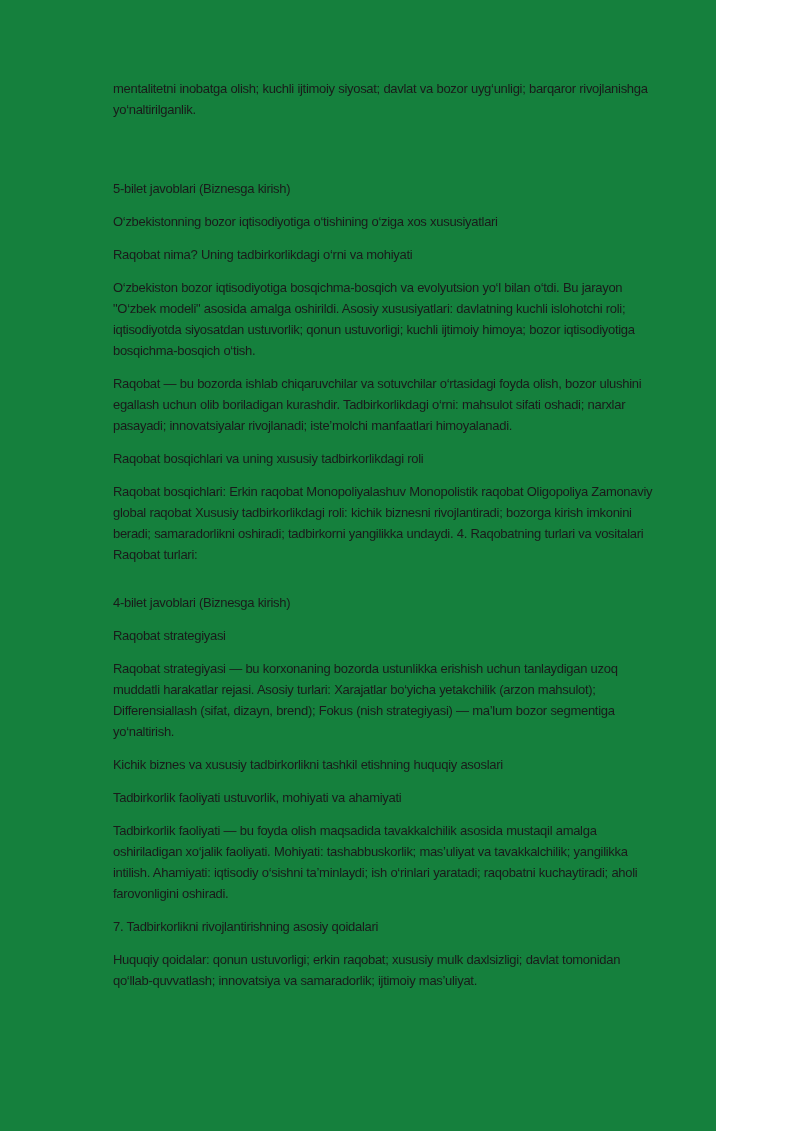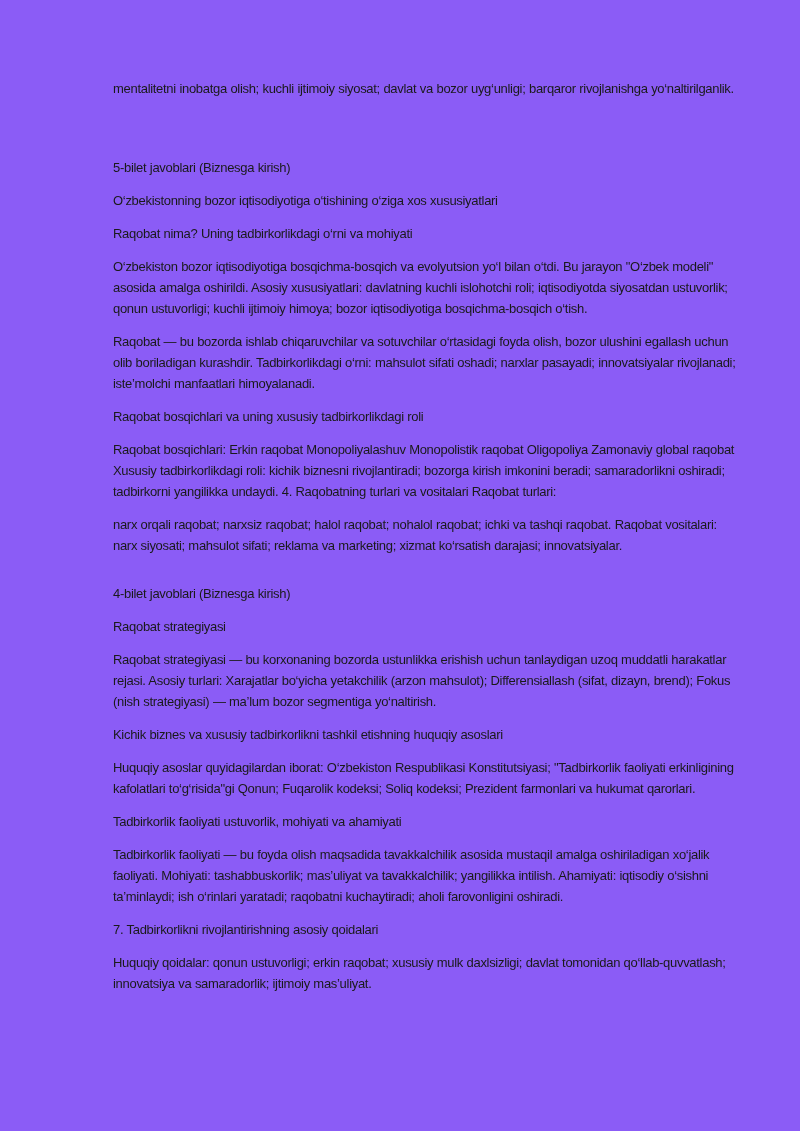--- a/index.html
+++ b/index.html
@@ -2,24 +2,24 @@
 <html lang="uz"><head>
 <meta charset="utf-8">
 <style>
   html, body {
     margin: 0;
     padding: 0;
     background: #ffffff;
   }
   .page {
     position: relative;
-    width: 800px;
+    width: 716px;
     height: 1131px;
     box-sizing: border-box;
-    background: #8b5cf6;
+    background: #15803d;
     padding: 78px 62px 16px 113px;
     font-family: "Liberation Sans", sans-serif;
     font-size: 13px;
     letter-spacing: -0.3px;
     line-height: 21px;
     color: #1a1a1a;
     overflow: hidden;
   }
   .page p {
     margin: 0 0 12px 0;
@@ -36,23 +36,21 @@
 
 <div class="page">
   <p>mentalitetni inobatga olish; kuchli ijtimoiy siyosat; davlat va bozor uyg‘unligi; barqaror rivojlanishga yo‘naltirilganlik.</p>
   <p class="gap-xl">5-bilet javoblari (Biznesga kirish)</p>
   <p>O‘zbekistonning bozor iqtisodiyotiga o‘tishining o‘ziga xos xususiyatlari</p>
   <p>Raqobat nima? Uning tadbirkorlikdagi o‘rni va mohiyati</p>
   <p>O‘zbekiston bozor iqtisodiyotiga bosqichma-bosqich va evolyutsion yo‘l bilan o‘tdi. Bu jarayon "O‘zbek modeli" asosida amalga oshirildi. Asosiy xususiyatlari: davlatning kuchli islohotchi roli; iqtisodiyotda siyosatdan ustuvorlik; qonun ustuvorligi; kuchli ijtimoiy himoya; bozor iqtisodiyotiga bosqichma-bosqich o‘tish.</p>
   <p>Raqobat — bu bozorda ishlab chiqaruvchilar va sotuvchilar o‘rtasidagi foyda olish, bozor ulushini egallash uchun olib boriladigan kurashdir. Tadbirkorlikdagi o‘rni: mahsulot sifati oshadi; narxlar pasayadi; innovatsiyalar rivojlanadi; iste’molchi manfaatlari himoyalanadi.</p>
   <p>Raqobat bosqichlari va uning xususiy tadbirkorlikdagi roli</p>
   <p>Raqobat bosqichlari: Erkin raqobat Monopoliyalashuv Monopolistik raqobat Oligopoliya Zamonaviy global raqobat Xususiy tadbirkorlikdagi roli: kichik biznesni rivojlantiradi; bozorga kirish imkonini beradi; samaradorlikni oshiradi; tadbirkorni yangilikka undaydi. 4. Raqobatning turlari va vositalari Raqobat turlari:</p>
-  <p>narx orqali raqobat; narxsiz raqobat; halol raqobat; nohalol raqobat; ichki va tashqi raqobat. Raqobat vositalari: narx siyosati; mahsulot sifati; reklama va marketing; xizmat ko‘rsatish darajasi; innovatsiyalar.</p>
   <p class="gap-lg">4-bilet javoblari (Biznesga kirish)</p>
   <p>Raqobat strategiyasi</p>
   <p>Raqobat strategiyasi — bu korxonaning bozorda ustunlikka erishish uchun tanlaydigan uzoq muddatli harakatlar rejasi. Asosiy turlari: Xarajatlar bo‘yicha yetakchilik (arzon mahsulot); Differensiallash (sifat, dizayn, brend); Fokus (nish strategiyasi) — ma’lum bozor segmentiga yo‘naltirish.</p>
   <p>Kichik biznes va xususiy tadbirkorlikni tashkil etishning huquqiy asoslari</p>
-  <p>Huquqiy asoslar quyidagilardan iborat: O‘zbekiston Respublikasi Konstitutsiyasi; "Tadbirkorlik faoliyati erkinligining kafolatlari to‘g‘risida"gi Qonun; Fuqarolik kodeksi; Soliq kodeksi; Prezident farmonlari va hukumat qarorlari.</p>
   <p>Tadbirkorlik faoliyati ustuvorlik, mohiyati va ahamiyati</p>
   <p>Tadbirkorlik faoliyati — bu foyda olish maqsadida tavakkalchilik asosida mustaqil amalga oshiriladigan xo‘jalik faoliyati. Mohiyati: tashabbuskorlik; mas’uliyat va tavakkalchilik; yangilikka intilish. Ahamiyati: iqtisodiy o‘sishni ta’minlaydi; ish o‘rinlari yaratadi; raqobatni kuchaytiradi; aholi farovonligini oshiradi.</p>
   <p>7. Tadbirkorlikni rivojlantirishning asosiy qoidalari</p>
   <p>Huquqiy qoidalar: qonun ustuvorligi; erkin raqobat; xususiy mulk daxlsizligi; davlat tomonidan qo‘llab-quvvatlash; innovatsiya va samaradorlik; ijtimoiy mas’uliyat.</p>
 </div>
 
 </body></html>

